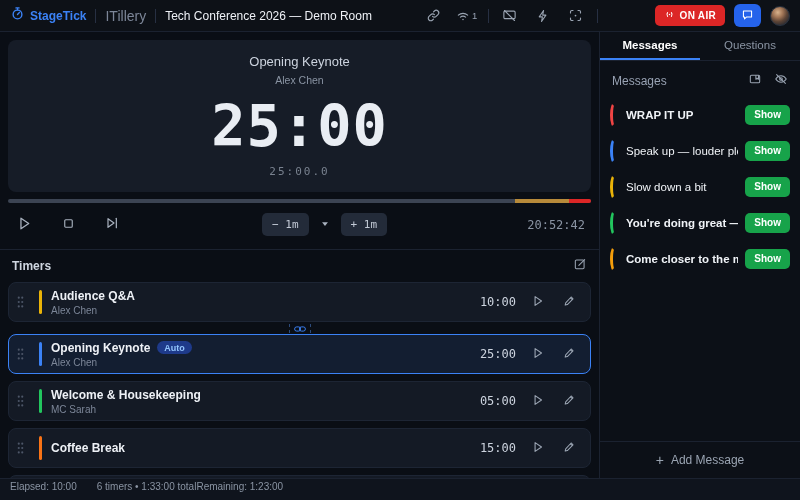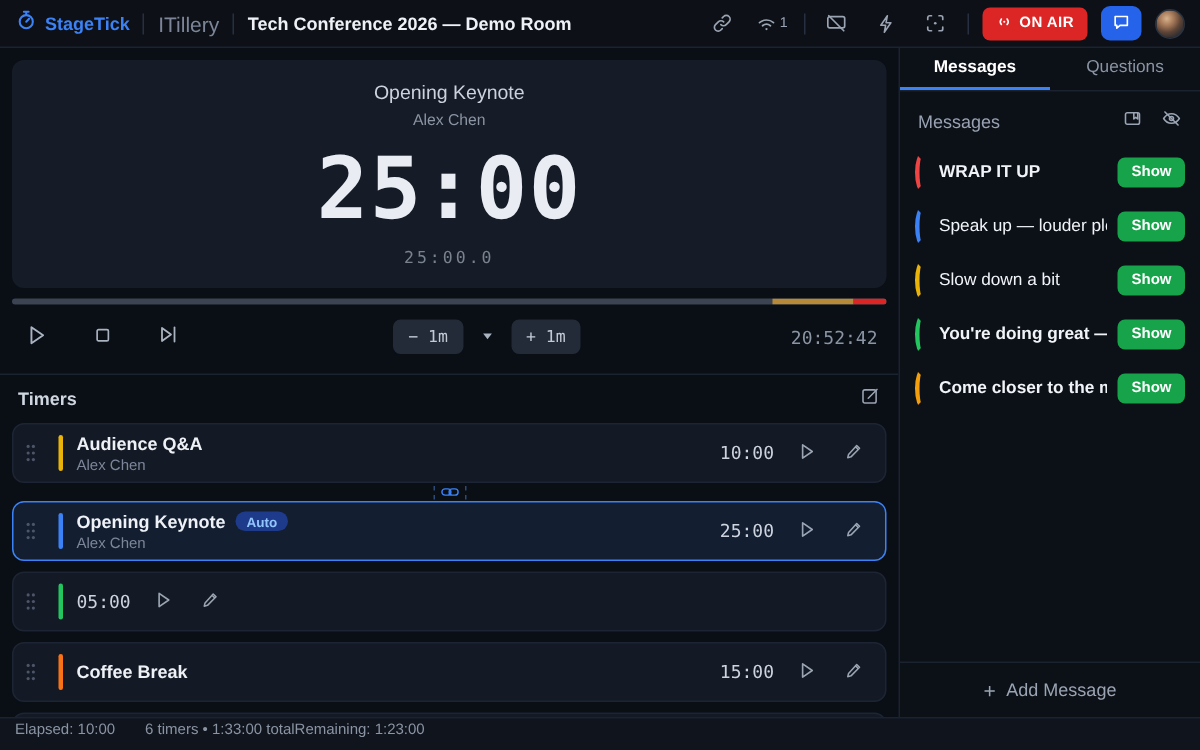--- a/index.html
+++ b/index.html
@@ -11,30 +11,30 @@
   }
   .mono { font-family:"DejaVu Sans Mono", monospace; }
 
   
   .topbar { height:25px; min-height:32px; background:#0d1117; border-bottom:1px solid #1b2230;
     display:flex; align-items:center; padding:0 10px; gap:9px; }
   .brand { display:flex; align-items:center; gap:5px; cursor:pointer; }
   .brand-label { color:#3b82f6; font-weight:700; font-size:12px; }
   .tdiv { width:1px; height:14px; background:#273043; }
   .org-label { color:#7c8698; font-size:14px; }
-  .room-label { color:#eef1f6; font-weight:700; font-size:12px; }
+  .room-label { color:#eef1f6; font-weight:400; font-size:12px; }
   .tspace { flex:1; }
   .tico { width:24px; height:24px; display:flex; align-items:center; justify-content:center;
     background:none; border:none; color:#9aa4b2; cursor:pointer; }
   .tico svg { display:block; }
   .wifi-wrap { display:flex; align-items:center; gap:2px; color:#9aa4b2; }
   .wifi-count { font-size:9.5px; color:#98a2b3; }
   .onair { display:flex; align-items:center; gap:5px; background:#dc2626; color:#fff;
     border:none; border-radius:5px; padding:4px 9px; font-size:10px; font-weight:700;
-    letter-spacing:.3px; cursor:pointer; }
+    letter-spacing:.3px; cursor:pointer;margin-left:48px; }
   .chatbtn { width:27px; height:23px; background:#2563eb; border:none; border-radius:6px;
     display:flex; align-items:center; justify-content:center; cursor:pointer; }
   .avatar { width:20px; height:20px; border-radius:50%; border:1px solid #2a3340; cursor:pointer;
     background:radial-gradient(circle at 38% 30%, #d8b28c 0%, #a17556 30%, #5c4436 55%, #23262f 85%); }
 
   
   .content { flex:1; display:flex; overflow:hidden; }
   .main { width:600px; min-width:600px; display:flex; flex-direction:column;
     border-right:1px solid #1b2230; background:#0a0e15; overflow:hidden; }
 
@@ -362,20 +362,27 @@
       <svg width="9" height="14" viewBox="0 0 10 16" fill="currentColor">
         <circle cx="3" cy="3" r="1.2"></circle>
                   <circle cx="7" cy="3" r="1.2"></circle>
         <circle cx="3" cy="8" r="1.2"></circle>
                   <circle cx="7" cy="8" r="1.2"></circle>
         <circle cx="3" cy="13" r="1.2"></circle>
                   <circle cx="7" cy="13" r="1.2"></circle>
       </svg>
     </button>
     <span class="tbar" style="background: rgb(34, 197, 94);"></span>
+    <span class="tinfo">
+      <span class="trowtop">
+        <span class="ttitle">Welcome &amp; Housekeeping</span>
+
+      </span>
+      <span class="tspeaker">MC Sarah</span>
+    </span>
     <span class="tdur mono">05:00</span>
     <button class="rowbtn">
       <span>
         <svg width="14" height="14" viewBox="0 0 24 24" fill="none" stroke="currentColor" stroke-width="1.9" stroke-linejoin="round">
                     <path d="M7 4.5l11 7.5-11 7.5z"></path>
                   </svg>
       </span>
     </button>
     <button class="rowbtn">
       <span>

